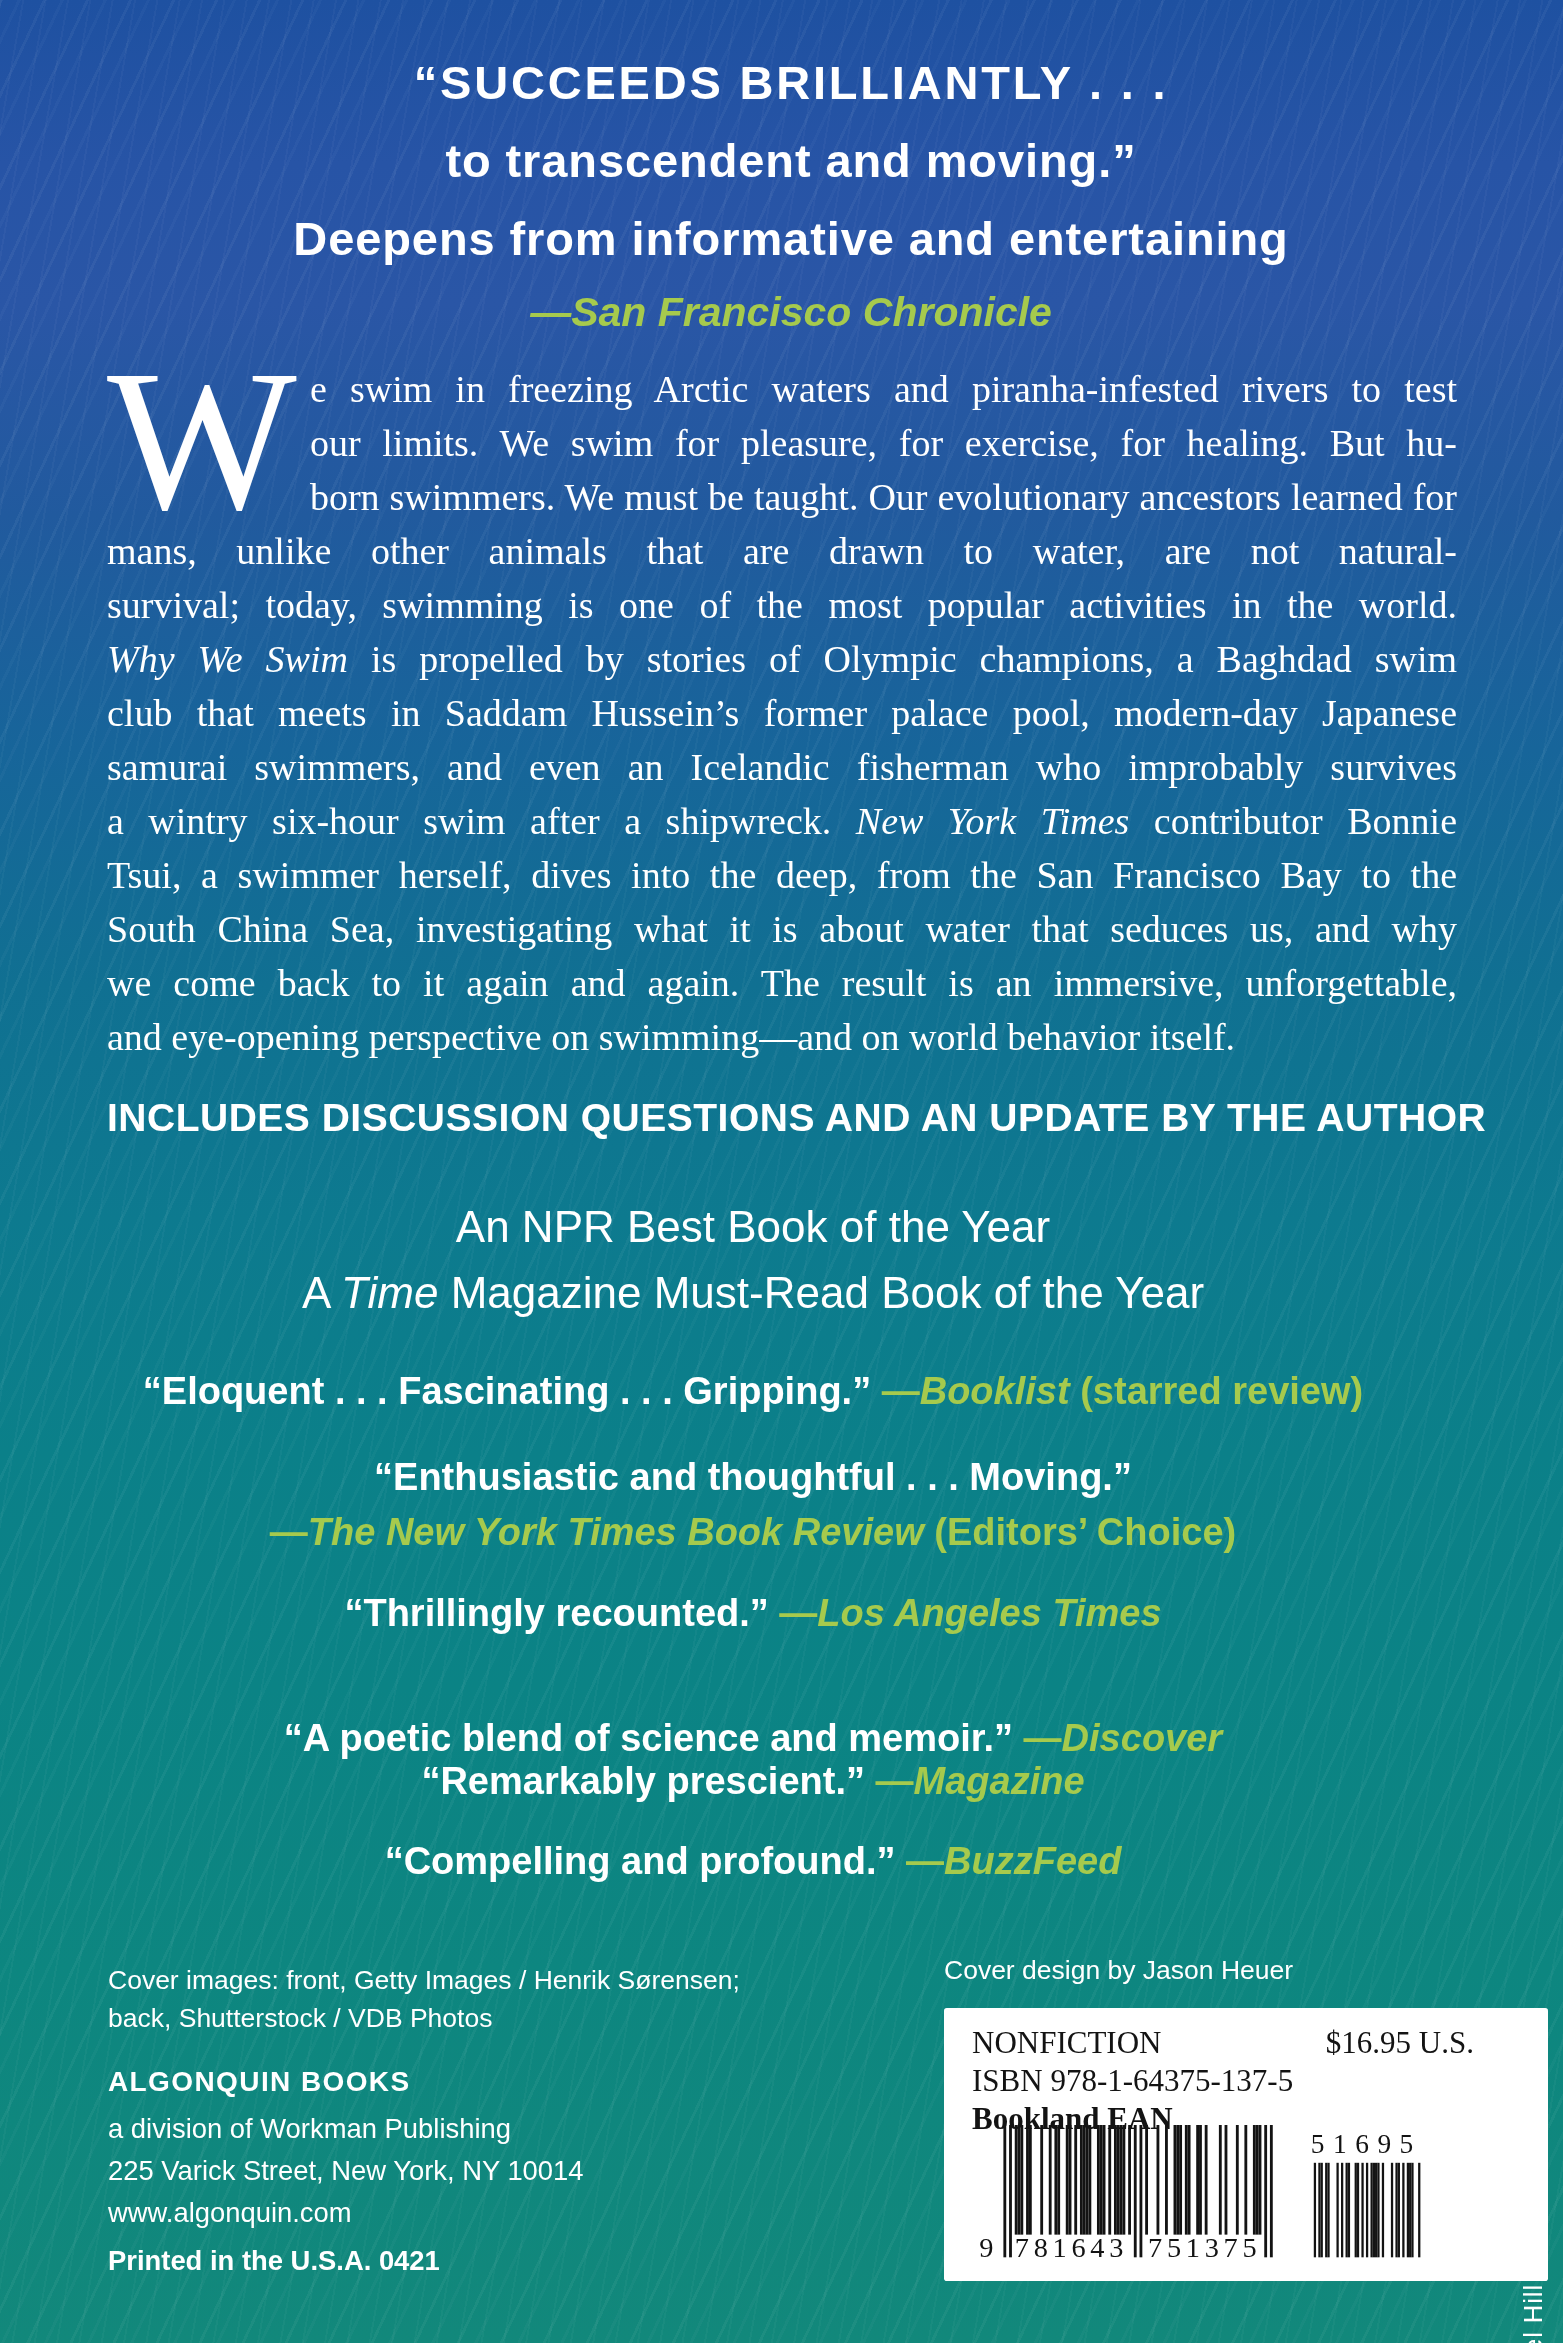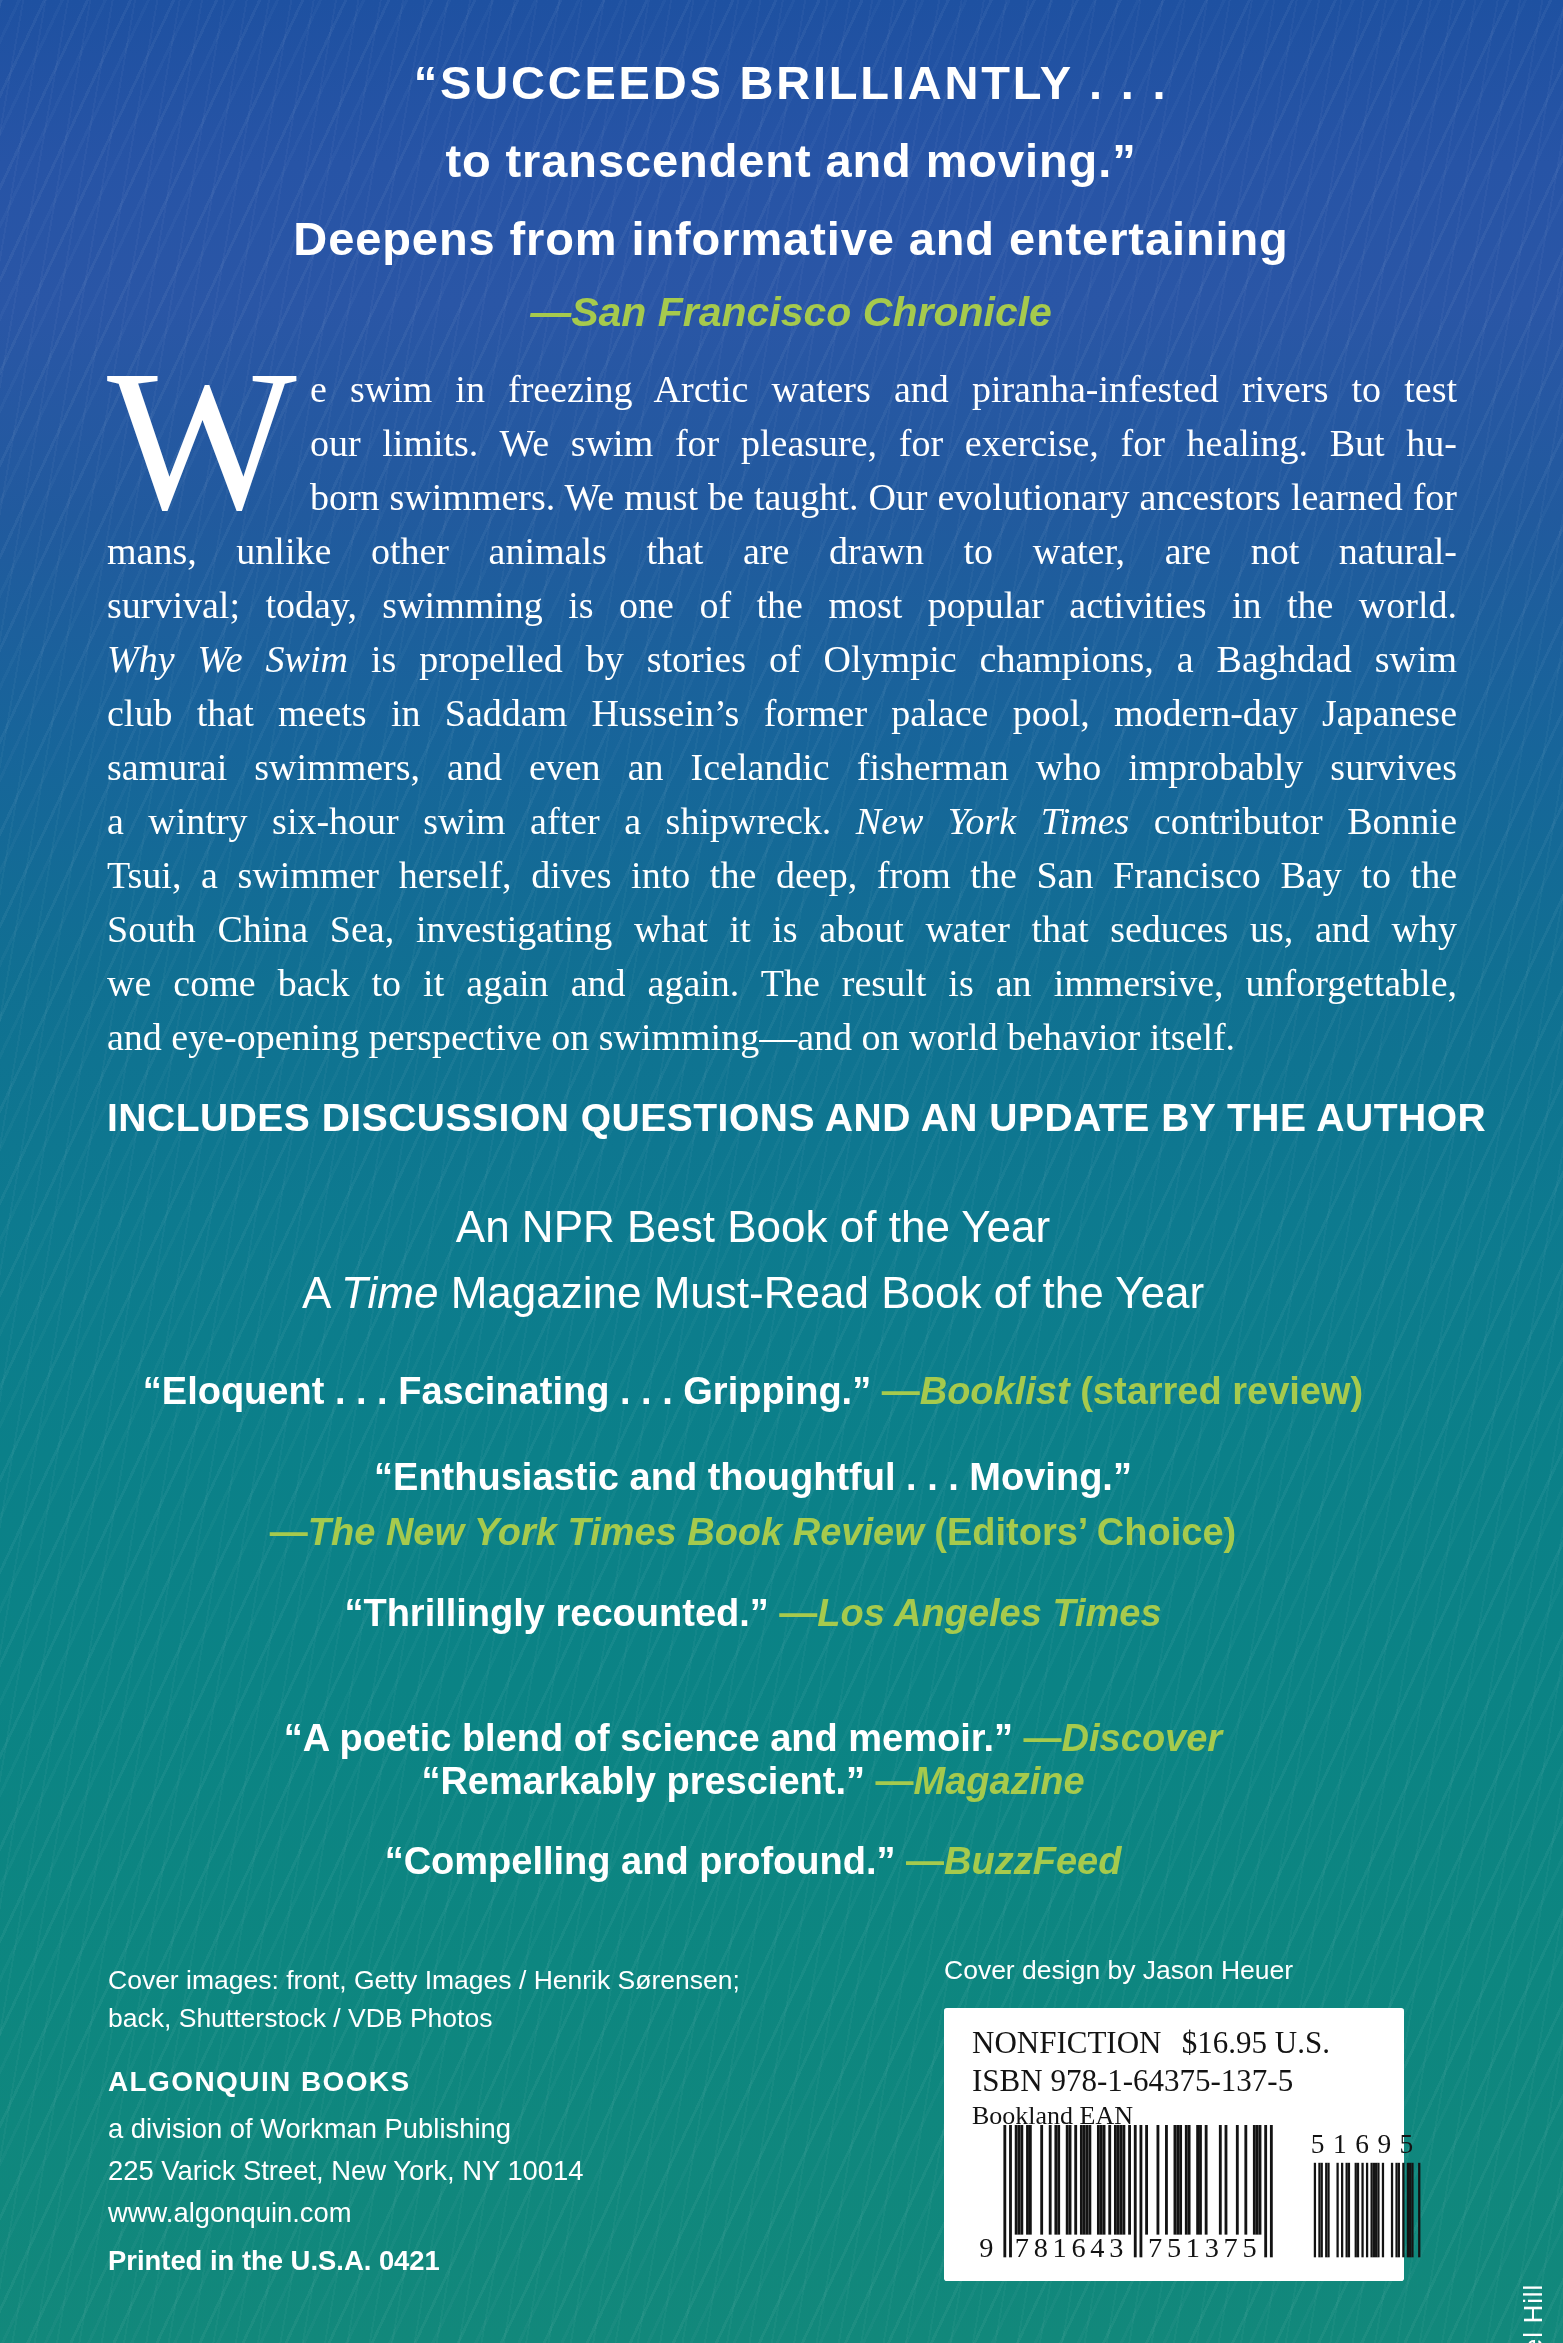--- a/index.html
+++ b/index.html
@@ -50,27 +50,27 @@
   .review:nth-child(5){top:1754px;}
   .review:nth-child(6){top:1834px;}
   
   .credits{position:absolute; left:108px; top:1961px; font-size:26.5px; line-height:38px; font-weight:400;}
   .pub-name{position:absolute; left:108px; top:2066px; font-size:28px; font-weight:700; letter-spacing:1.4px;}
   .pub-lines{position:absolute; left:108px; top:2108px; font-size:27.4px; line-height:42px; font-weight:400;}
   .printed{position:absolute; left:108px; top:2245px; font-size:27.4px; font-weight:700;}
   
   .design-credit{position:absolute; left:944px; top:1955px; font-size:26.5px; font-weight:400;}
   .bc-box{
-    position:absolute; left:944px; top:2008px; width:460px; height:273px;
+    position:absolute; left:944px; top:2008px; width:604px; height:273px;
     background:#ffffff; border-radius:2.8px; color:#131313; font-family:"Liberation Serif", serif;
   }
   .bc-cat{position:absolute; left:28px; top:17px; font-size:31px;}
   .bc-price{position:absolute; right:74px; top:17px; font-size:31px;}
   .bc-isbn{position:absolute; left:28px; top:55px; font-size:31px;}
-  .bc-ean{position:absolute; left:28px; top:93px; font-size:26px;}
+  .bc-ean{position:absolute; left:28px; top:93px; font-size:31px;font-weight:bold;}
   .bc-svg{position:absolute; left:26.5px; top:117px;}
   
   .spine-copy{
     position:absolute; right:15px; bottom:59px; transform-origin:100% 100%;
     transform:rotate(-90deg); white-space:nowrap; font-size:25.6px; letter-spacing:0.9px; font-weight:400;
   }
 </style>
 </head>
 <body>
 

